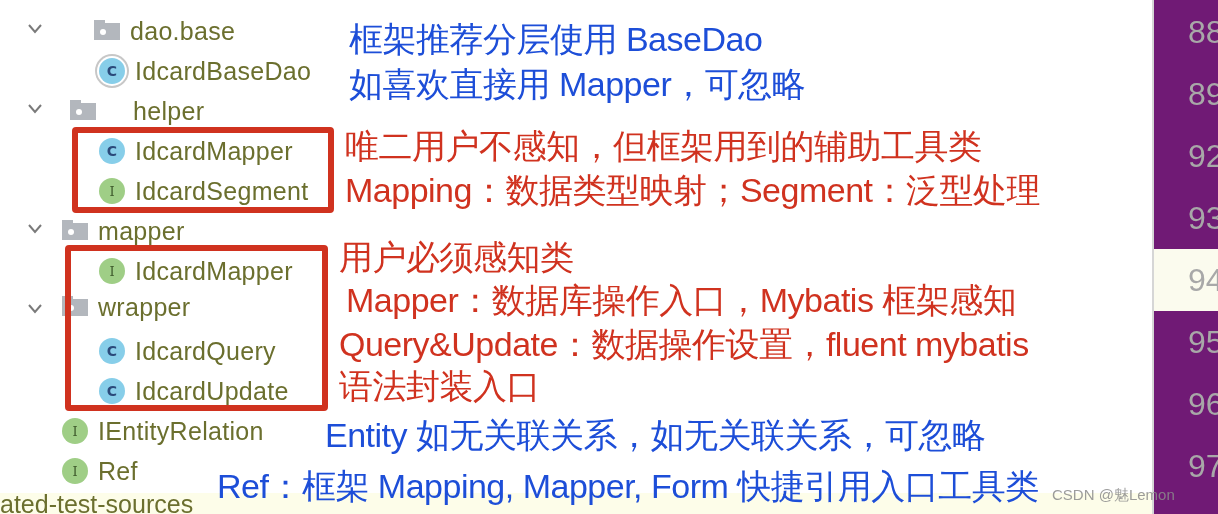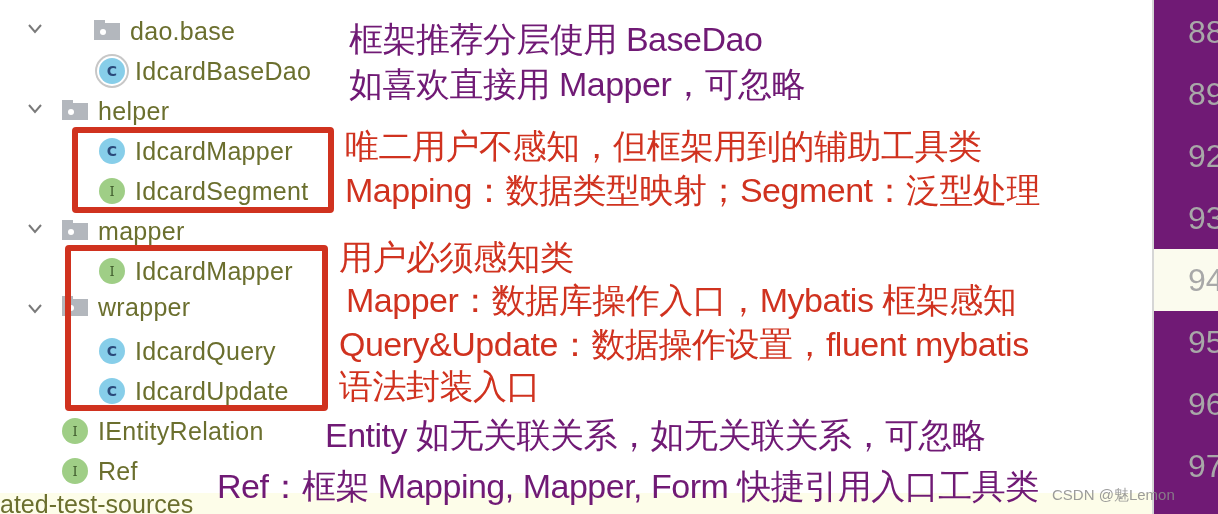--- a/index.html
+++ b/index.html
@@ -11,21 +11,21 @@
   .folder { width:26px; height:17px; background:#b3b7bd; position:relative; margin-right:10px; }
   .folder::before { content:""; position:absolute; left:0; top:-3px; width:11px; height:4px; background:#b3b7bd; }
   .folder::after { content:""; position:absolute; left:6px; top:6px; width:6px; height:6px; background:#ffffff; border-radius:50%; }
   .badge { width:26px; height:26px; border-radius:50%; display:flex; align-items:center; justify-content:center; font-family:"DejaVu Serif", serif; font-size:15px; margin-right:10px; }
   .badge.c { background:#87cee9; color:#2b4a7a; font-family:"DejaVu Sans", sans-serif; font-weight:bold; font-size:14px; }
   .badge.i { background:#9fce86; color:#3e5a2b; font-size:13px; }
   .badge.abs { box-shadow:0 0 0 2px #ffffff, 0 0 0 4px #c7c7c7; }
   .label { font-size:25px; color:#6b6f2e; letter-spacing:0.3px; }
   .redbox { position:absolute; border:6px solid #d0321f; border-radius:4px; box-sizing:border-box; }
   .note { position:absolute; font-size:34px; line-height:44px; white-space:nowrap; letter-spacing:-0.5px; }
-  .note.black { color:#701a75; }
+  .note.black { color:#1d4ed8; }
   .note.red { color:#d0321f; }
   .bottom-strip { position:absolute; left:0; top:493px; width:1152px; height:21px; background:#fdfde9; }
   .bottom-text { position:absolute; left:0; top:490px; font-size:25px; color:#6b6f2e; white-space:nowrap; }
   .gutter { position:absolute; left:1152px; top:0; width:66px; height:514px; background:#701a75; border-left:2px solid #d6d6d6; box-sizing:border-box; }
   .gutter .hl { position:absolute; left:0; top:249px; width:64px; height:62px; background:#fbfbee; }
   .ln { position:absolute; left:34px; font-size:32px; color:#a8a8a8; font-family:"Liberation Sans", sans-serif; }
   .watermark { position:absolute; left:1052px; top:486px; font-size:15px; color:#8c8c8c; opacity:0.85; white-space:nowrap; }
 </style>
 </head>
 <body>
@@ -45,21 +45,21 @@
   <div class="row" style="left:99px;top:51px;">
     <span class="badge c abs">C</span>
     <span class="label">IdcardBaseDao</span>
   </div>
 
   <div class="chev" style="left:28px;top:104px;">
       <svg width="14" height="10">
         <polyline points="1,1 7,8 13,1" fill="none" stroke="#7a7a7a" stroke-width="2"></polyline>
       </svg>
     </div>
-  <div class="row" style="left:62px;top:91px;">
+  <div class="row" style="left:70px;top:91px;gap:27px;">
     <span class="folder"></span>
     <span class="label">helper</span>
   </div>
 
   <div class="row" style="left:99px;top:131px;">
     <span class="badge c">C</span>
     <span class="label">IdcardMapper</span>
   </div>
   <div class="row" style="left:99px;top:171px;">
     <span class="badge i">I</span>

